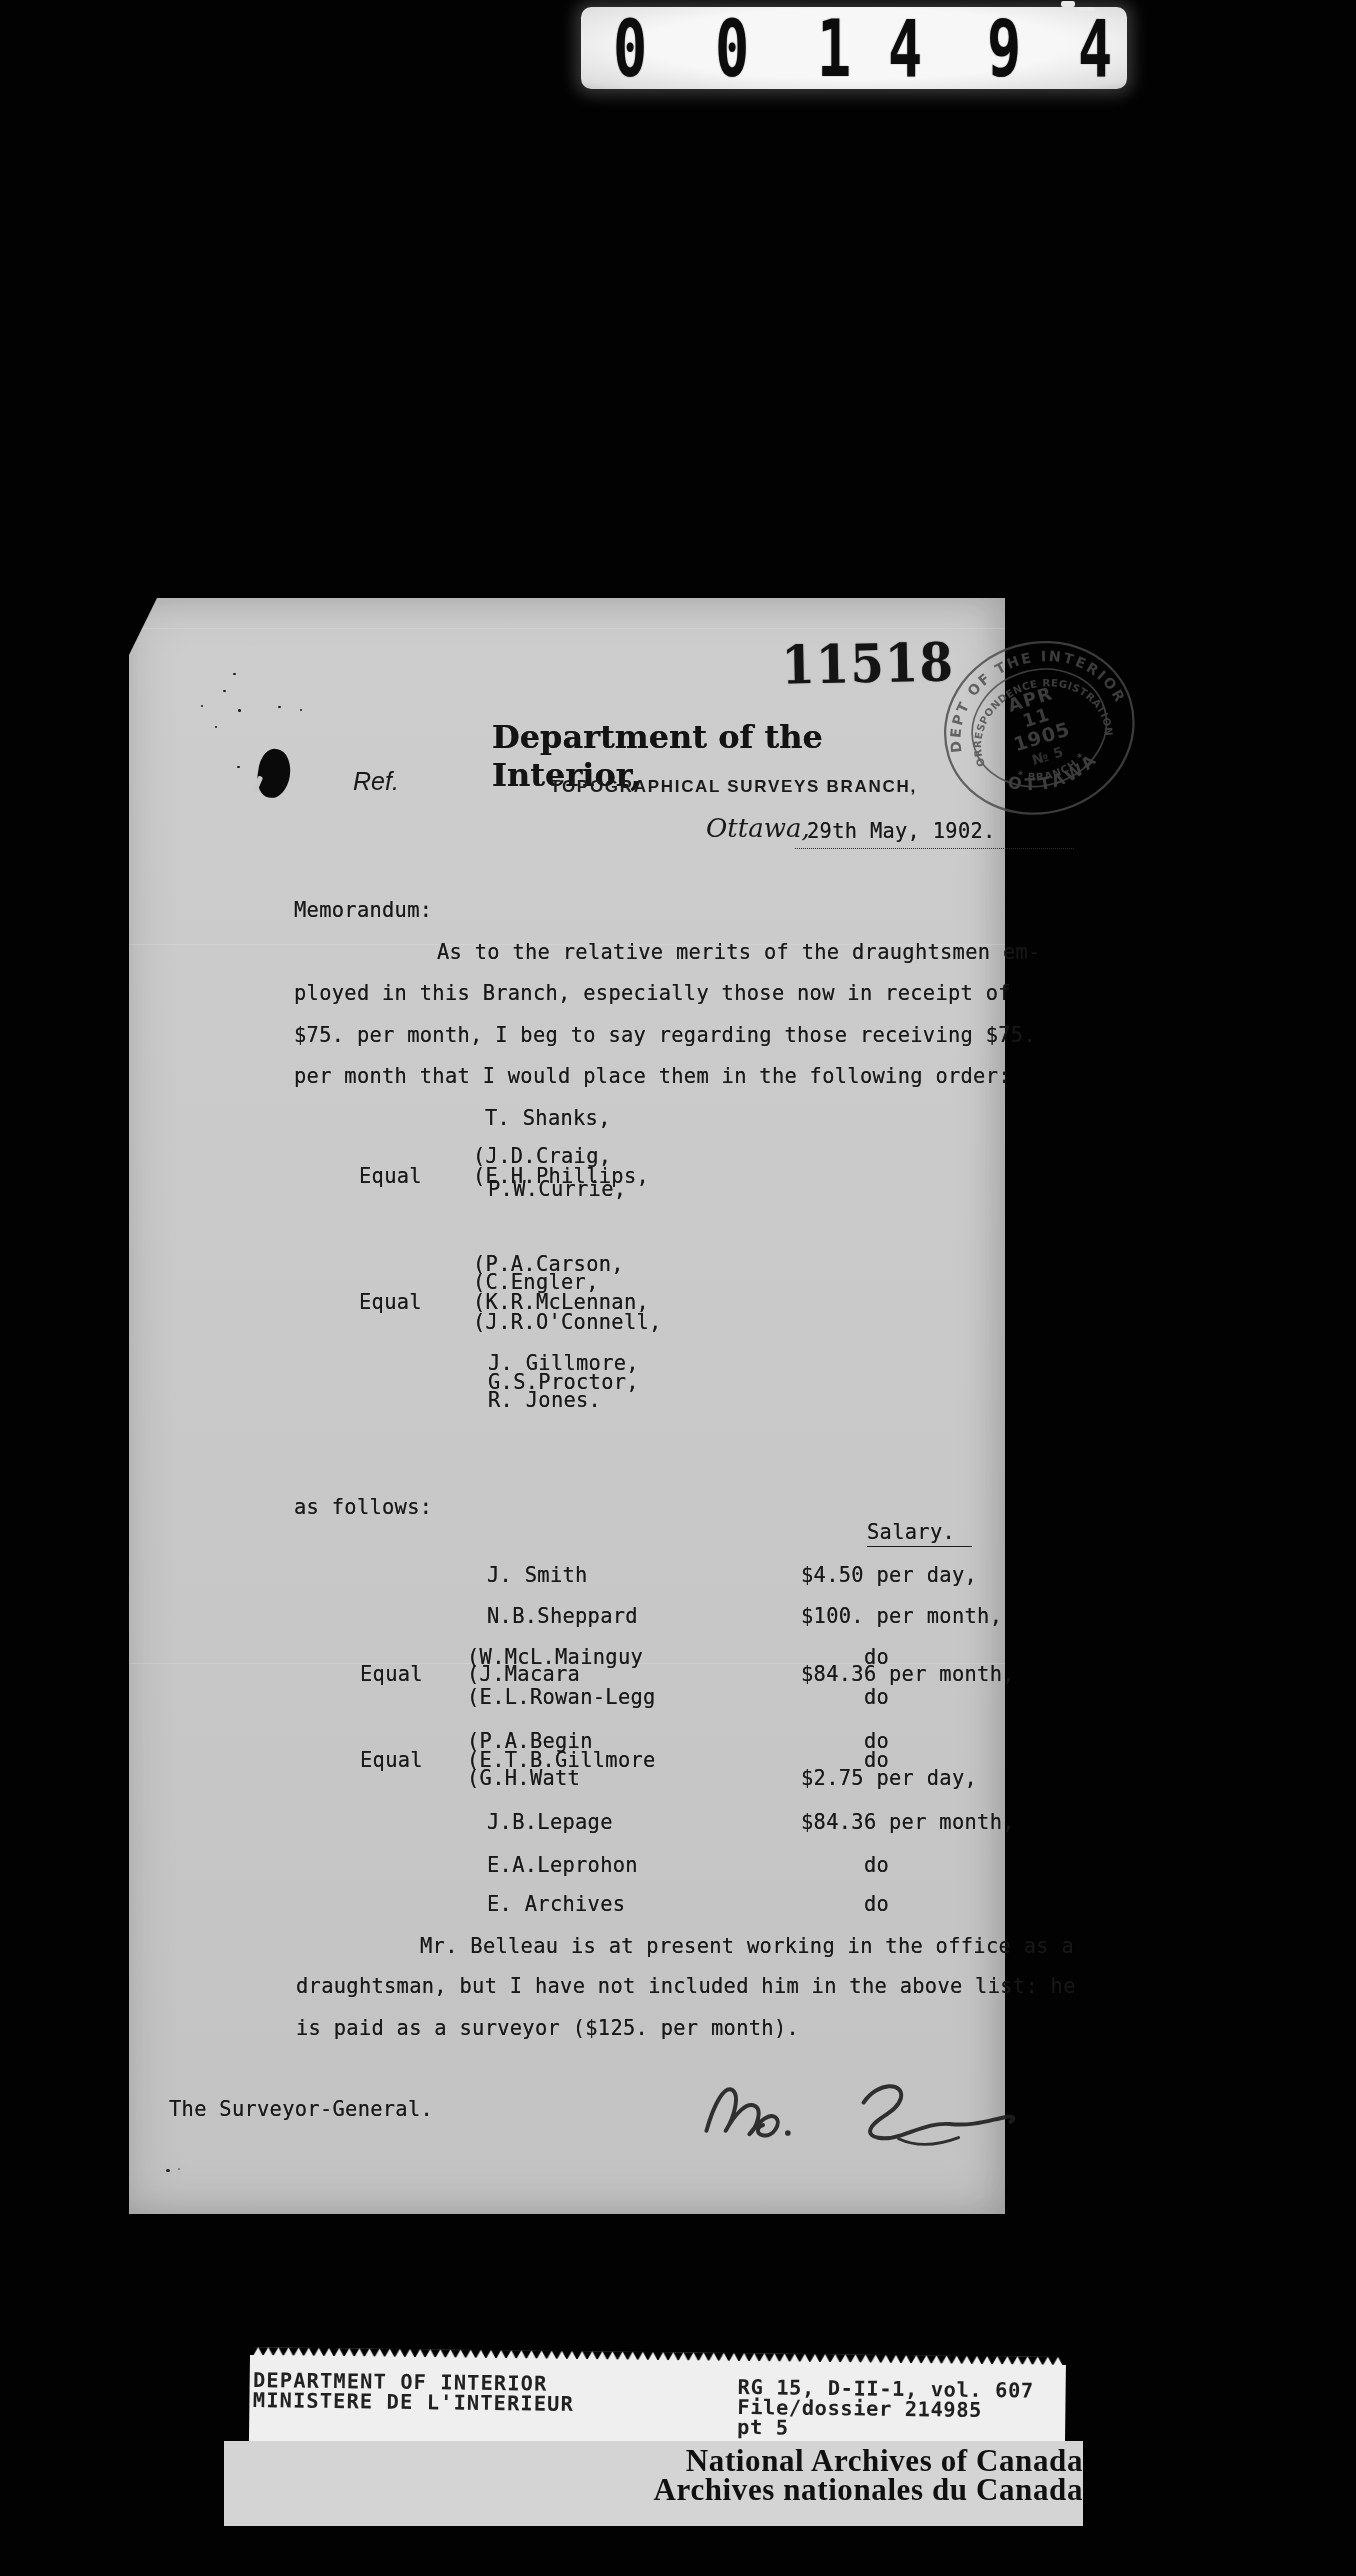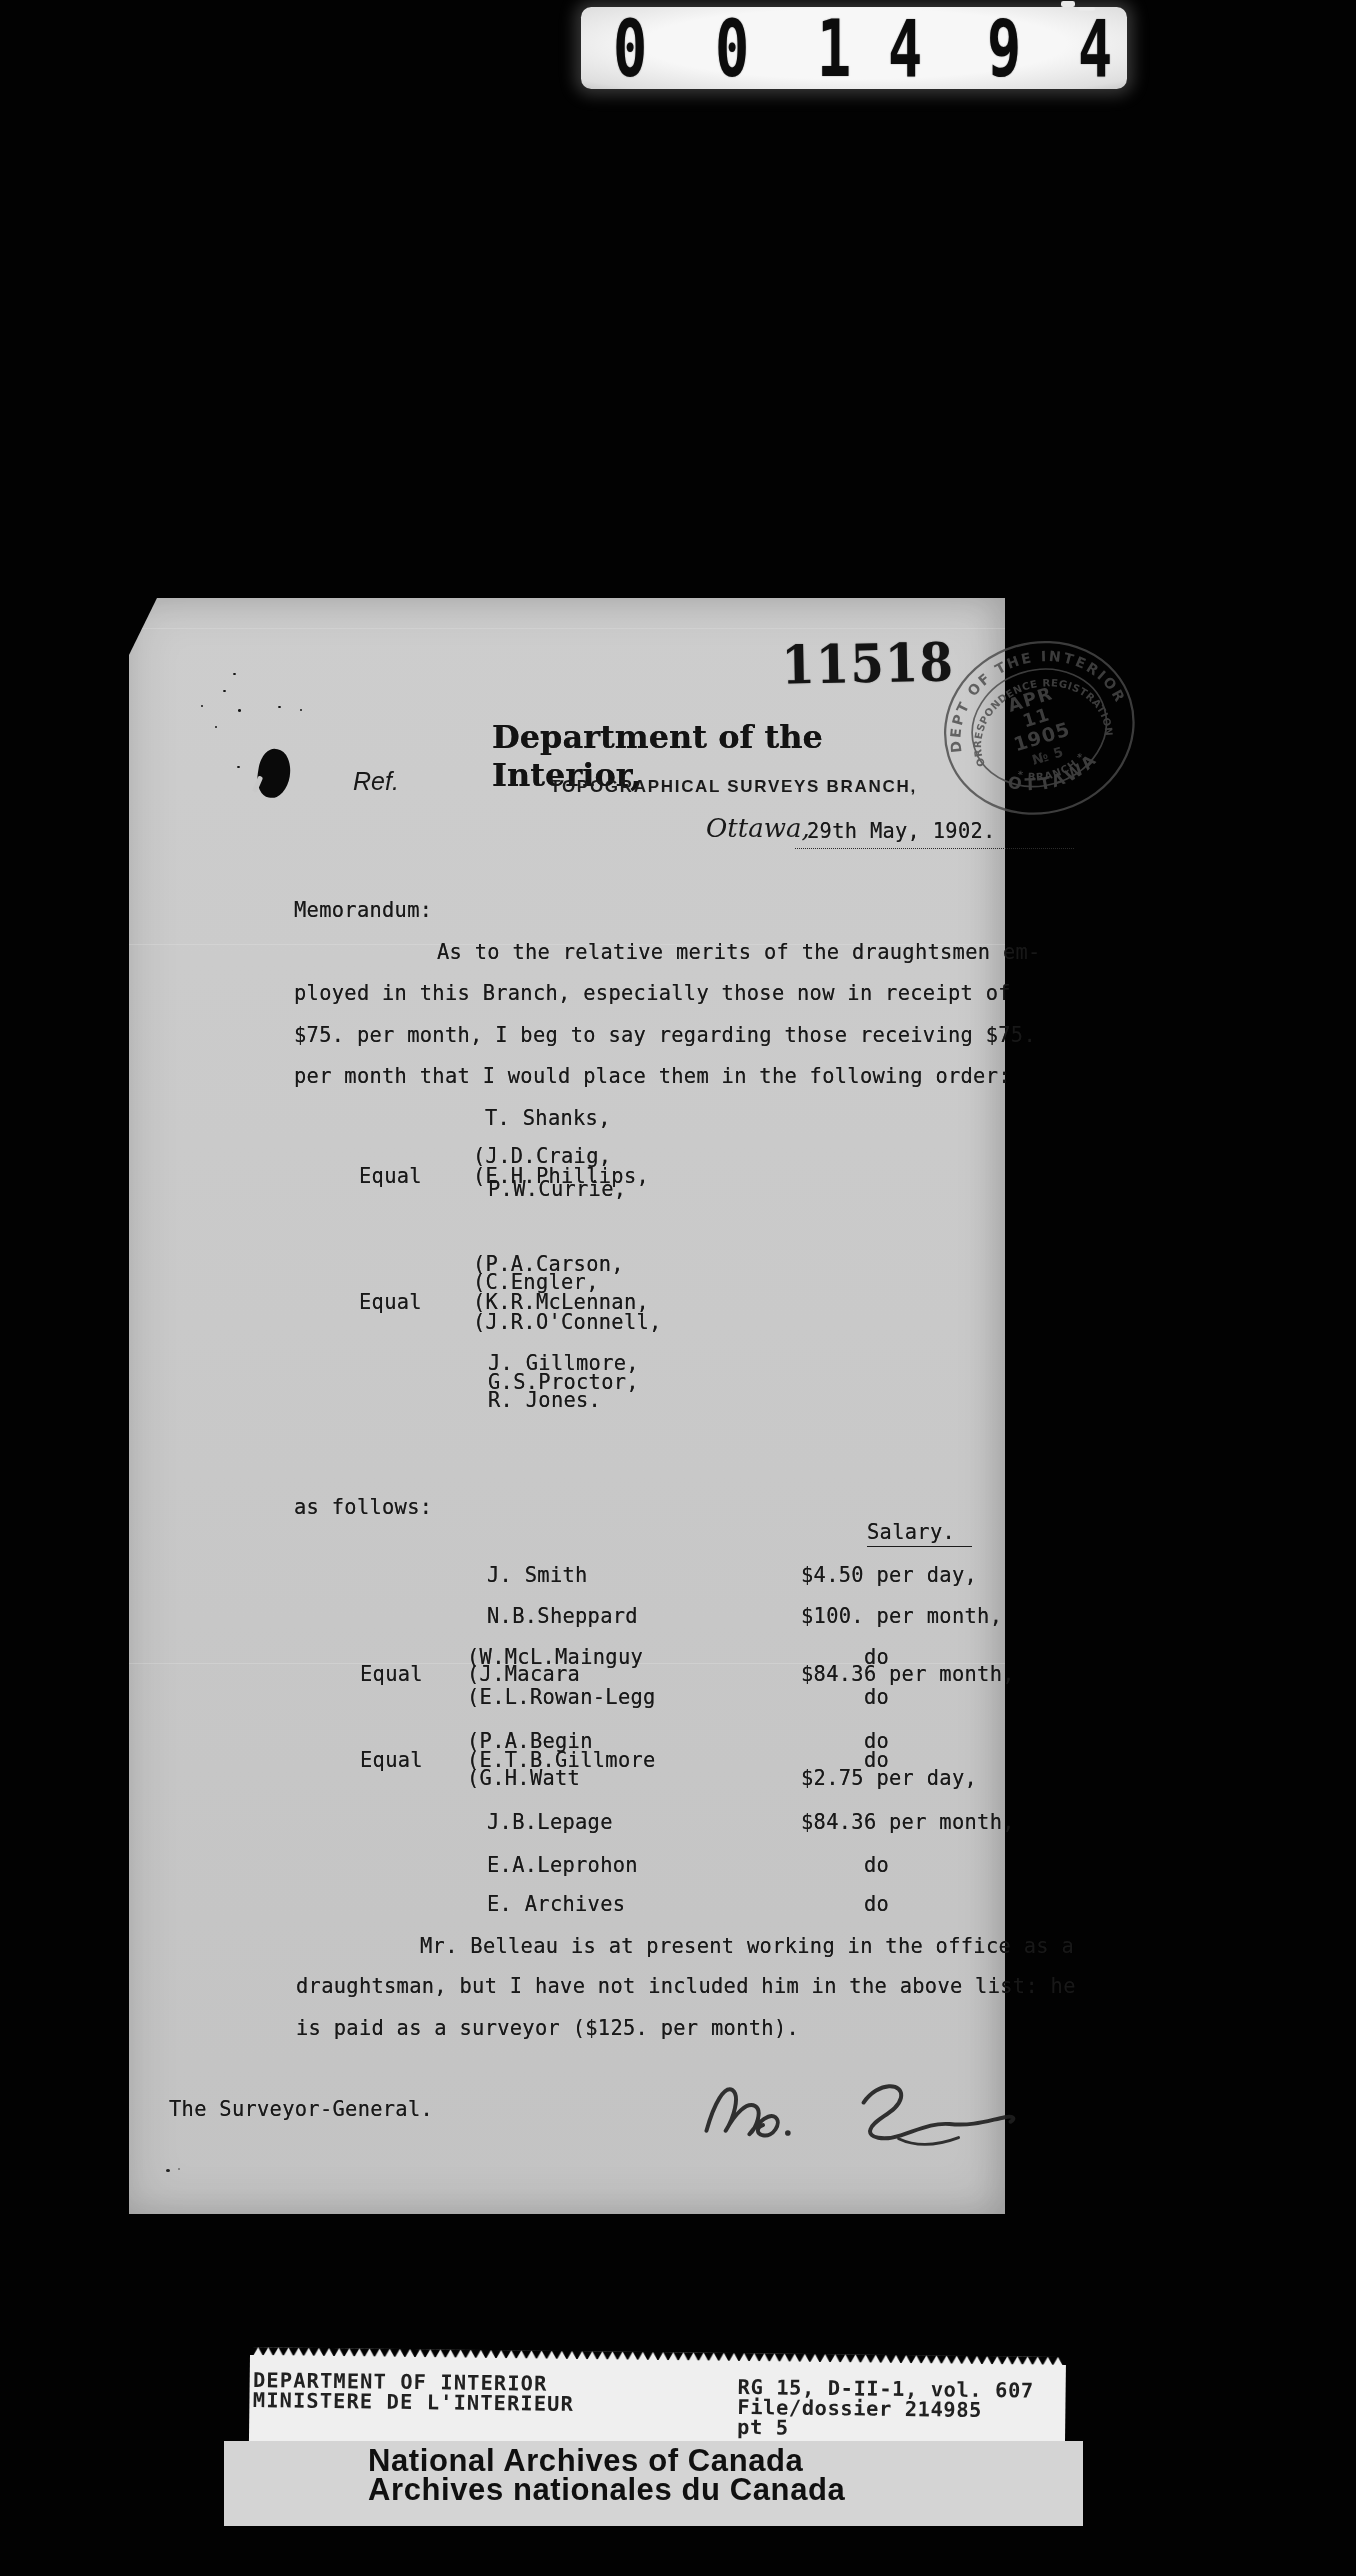--- a/index.html
+++ b/index.html
@@ -48,22 +48,22 @@
   .strip1{position:absolute;left:250px;top:2355px;width:816px;height:86px;background:#efefef;
           transform:rotate(.7deg);transform-origin:left top;}
   .teeth{position:absolute;left:0;}
   .strip1 .t-top{top:-8.5px;}
   .strip1 .t-bot{bottom:-6.8px;}
   .s1text{position:absolute;font-family:"DejaVu Sans Mono",monospace;font-weight:700;color:#212121;
           white-space:pre;}
   .s1left{left:3.4px;top:14.7px;font-size:20.4px;line-height:20.4px;letter-spacing:1.1px;}
   .s1right{left:488px;top:16px;font-size:20.4px;line-height:20px;letter-spacing:0.6px;}
   .strip2{position:absolute;left:224px;top:2441px;width:859px;height:85px;background:#d4d4d4;}
-  .s2text{position:absolute;left:144px;top:4.5px;width:715px;text-align:left;
-          font-family:Liberation Sans, sans-serif;font-weight:700;font-size:31px;line-height:29.5px;
+  .s2text{position:absolute;left:144px;top:4.5px;width:715px;text-align:right;
+          font-family:Liberation Serif, serif;font-weight:700;font-size:31px;line-height:29.5px;
           letter-spacing:0.6px;color:#101010;}
 </style>
 </head>
 <body>
 
 <div class="stage">
 
   <div class="counter">
     <span class="digit" style="left:32px">0</span>
     <span class="digit" style="left:134px">0</span>

